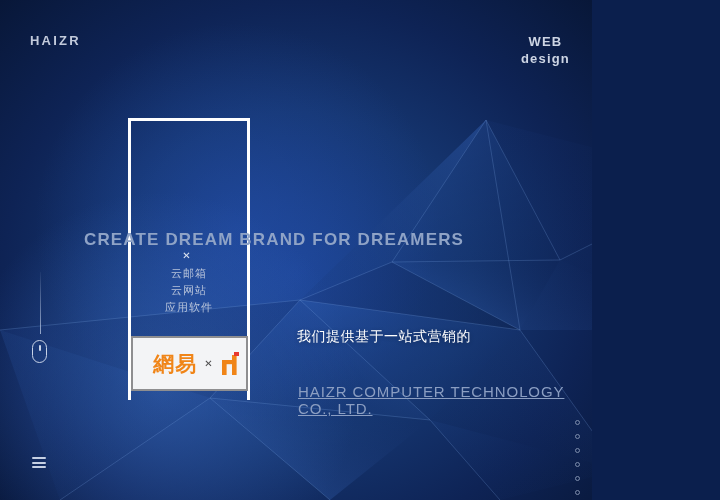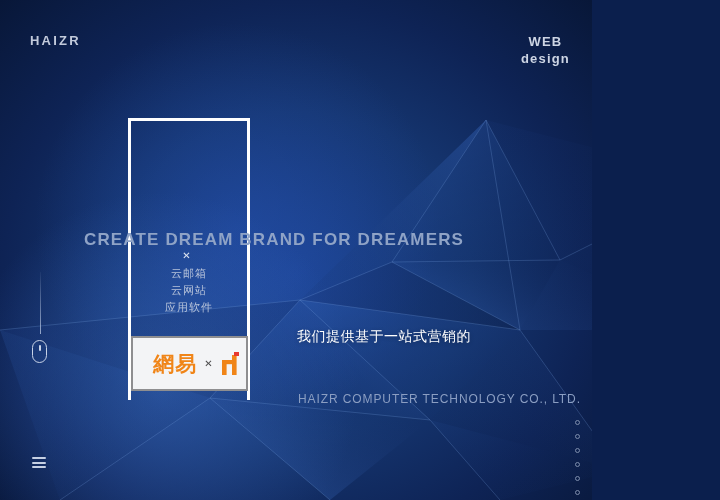--- a/index.html
+++ b/index.html
@@ -71,22 +71,22 @@
   .logo-x{font-size:10px;color:#4c4c4c;font-weight:bold;}
   .logo-h{position:relative;width:22px;height:26px;}
   
   .copy{
     position:absolute;left:297px;top:303px;
     font-size:14px;line-height:25.5px;color:#ffffff;letter-spacing:0.5px;
     text-shadow:0 1px 4px rgba(0,0,0,0.3);
     margin-top:21px;
   }
   .copy-sub{
-    position:absolute;left:298px;top:392px;
-    font-size:12px;letter-spacing:0.9px;color:#8b9ec2;
+    position:absolute;left:298px;top:383px;
+    font-size:15px;letter-spacing:0.9px;color:#8b9ec2;text-decoration:underline;
   }
   
   .scrollline{
     position:absolute;left:40px;top:272px;width:1px;height:62px;
     background:linear-gradient(to bottom, rgba(190,205,230,0.05), rgba(190,205,230,0.75));
   }
   .mouse{
     position:absolute;left:32px;top:340px;width:15px;height:23px;
     border:1.5px solid #c9d4e8;border-radius:8px;box-sizing:border-box;
   }

